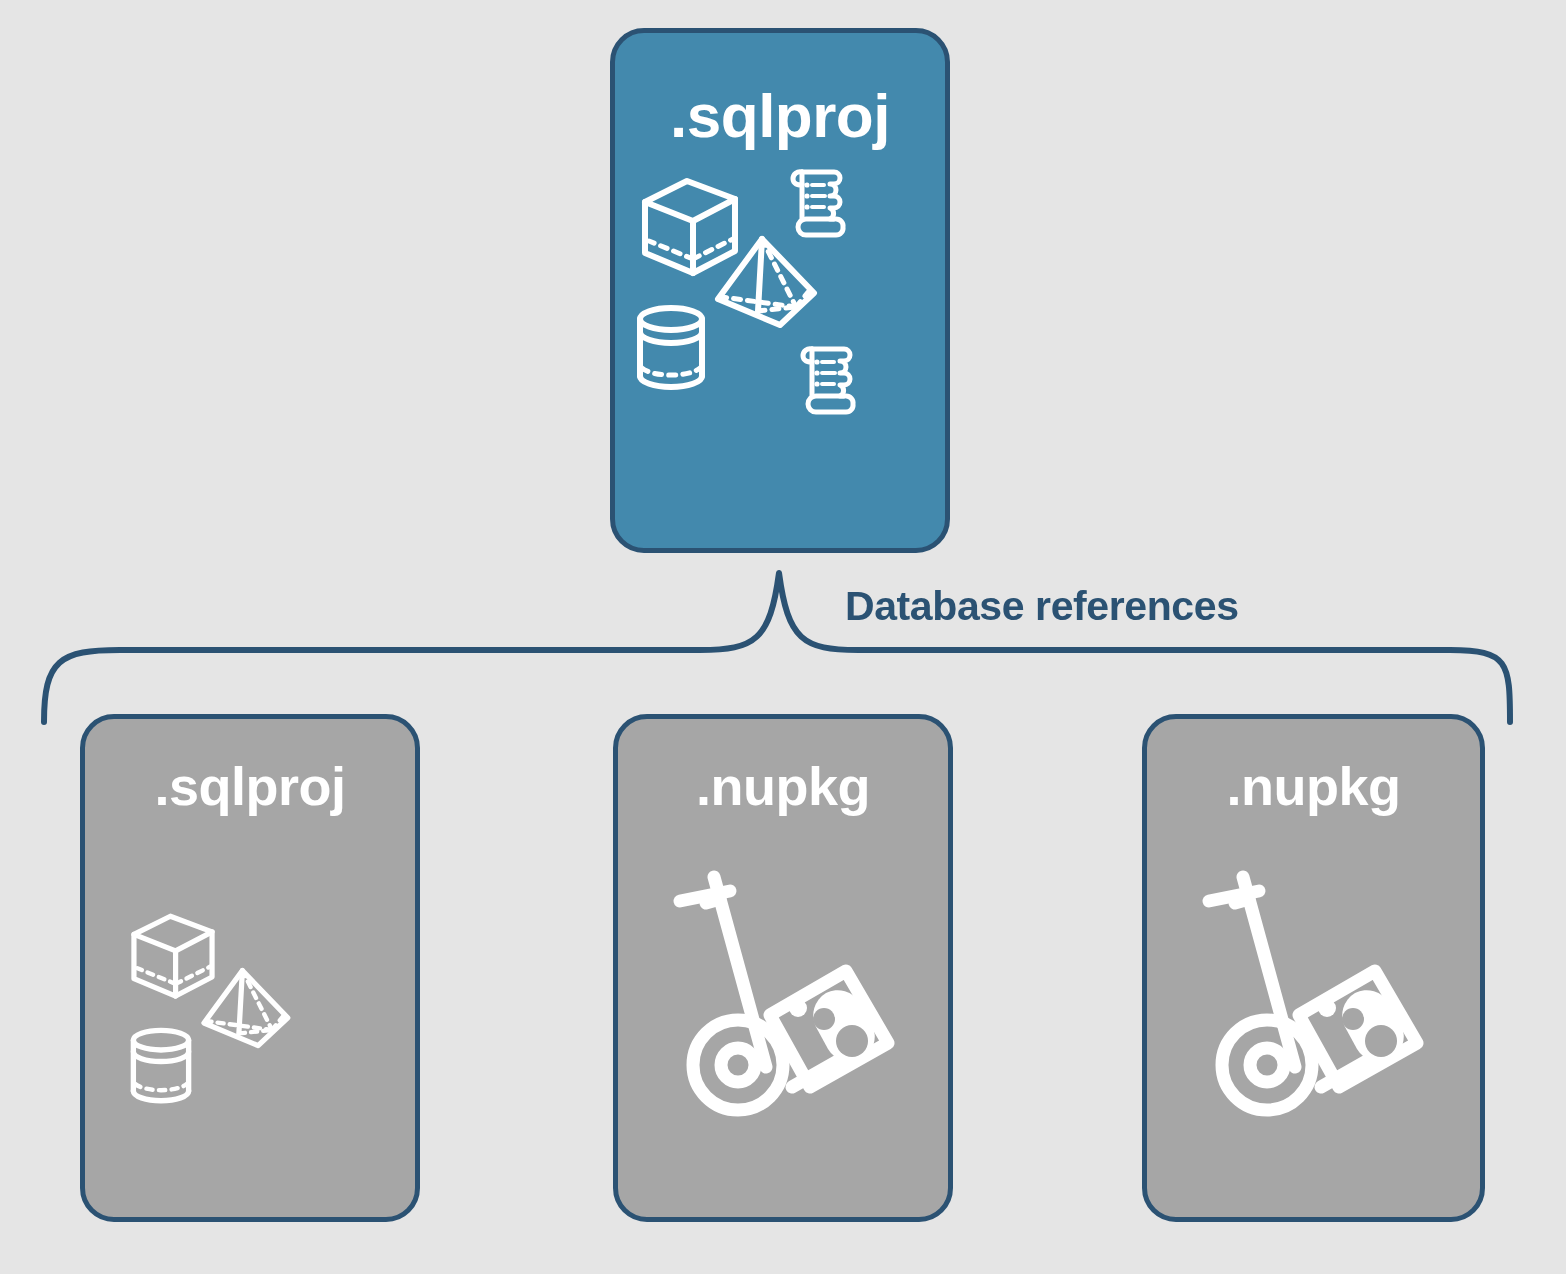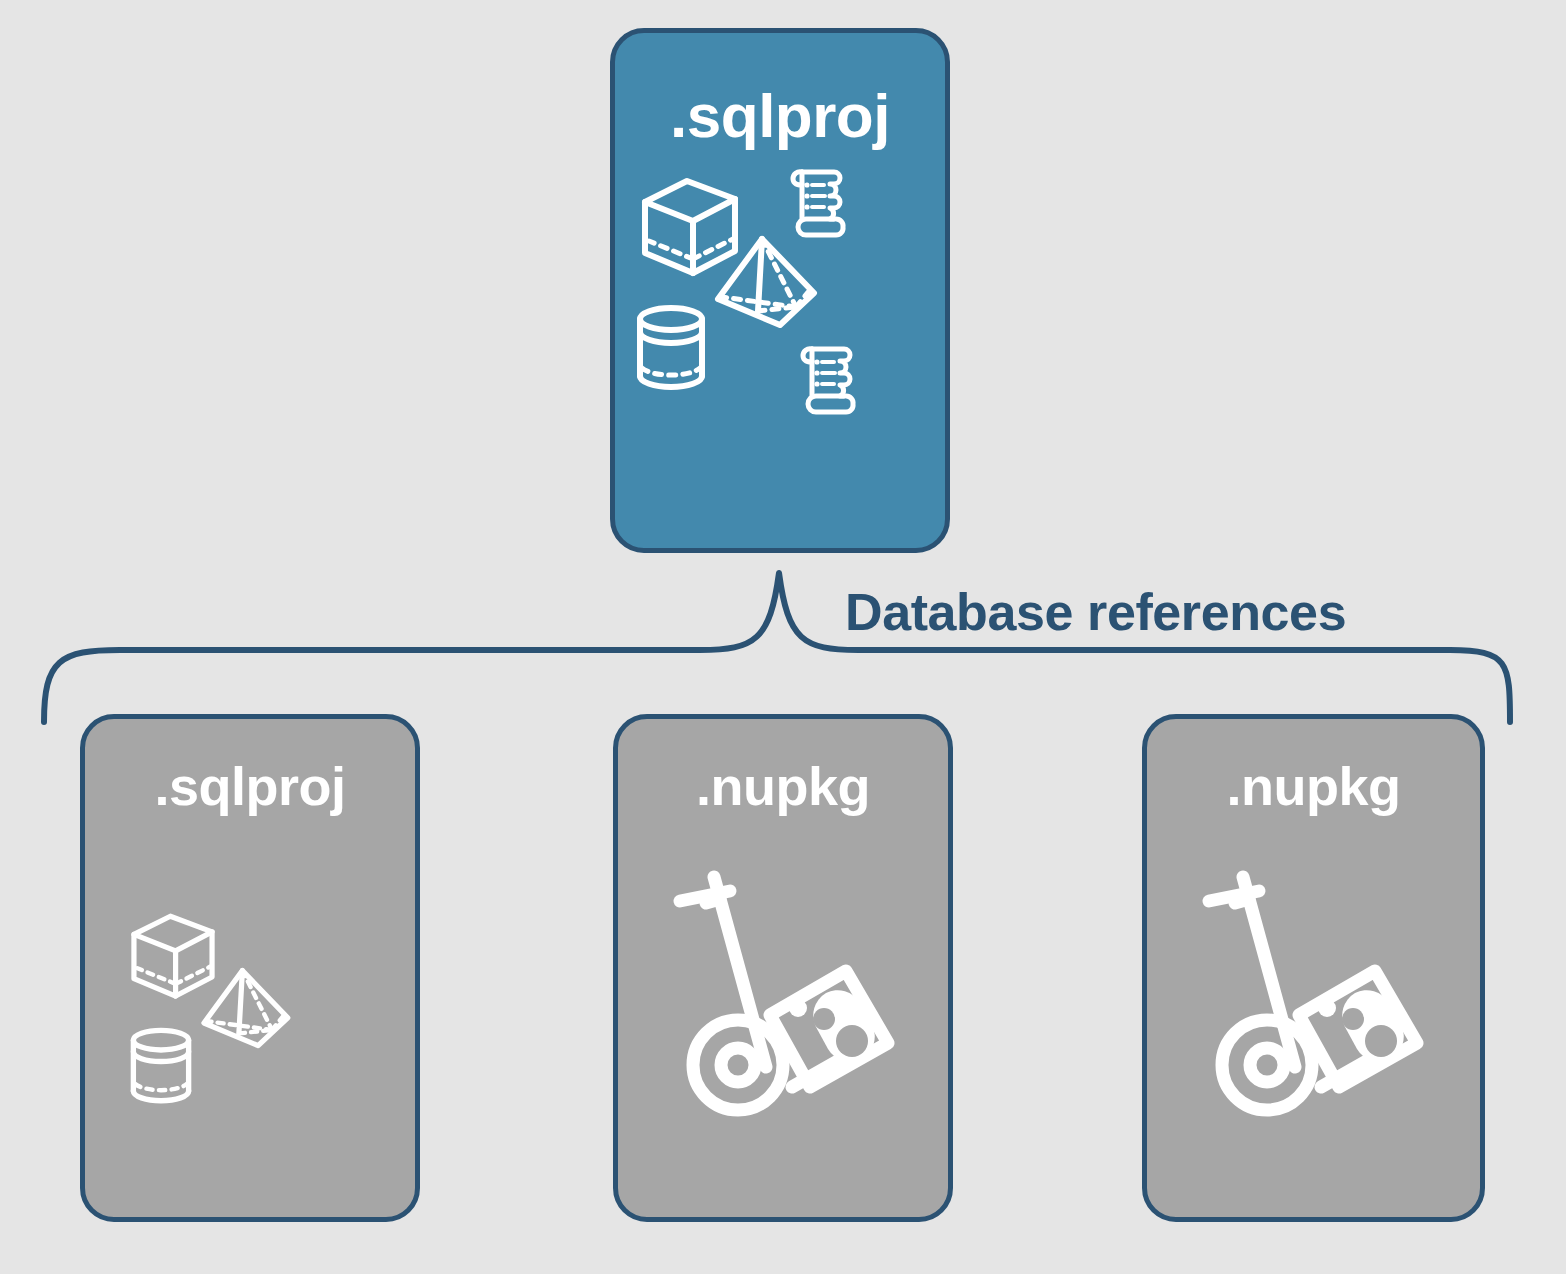--- a/index.html
+++ b/index.html
@@ -48,21 +48,21 @@
     position: absolute;
     left: 0; top: 0;
     width: 1566px; height: 1274px;
     pointer-events: none;
   }
   .ref-label {
     position: absolute;
     left: 845px;
     top: 586px;
     color: #2b5273;
-    font-size: 52px;
+    font-size: 41px;
     font-weight: bold;
     letter-spacing: -0.4px;
     white-space: nowrap;
     line-height: 1;
   }
 </style>
 </head>
 <body>
 
 <div id="canvas">

